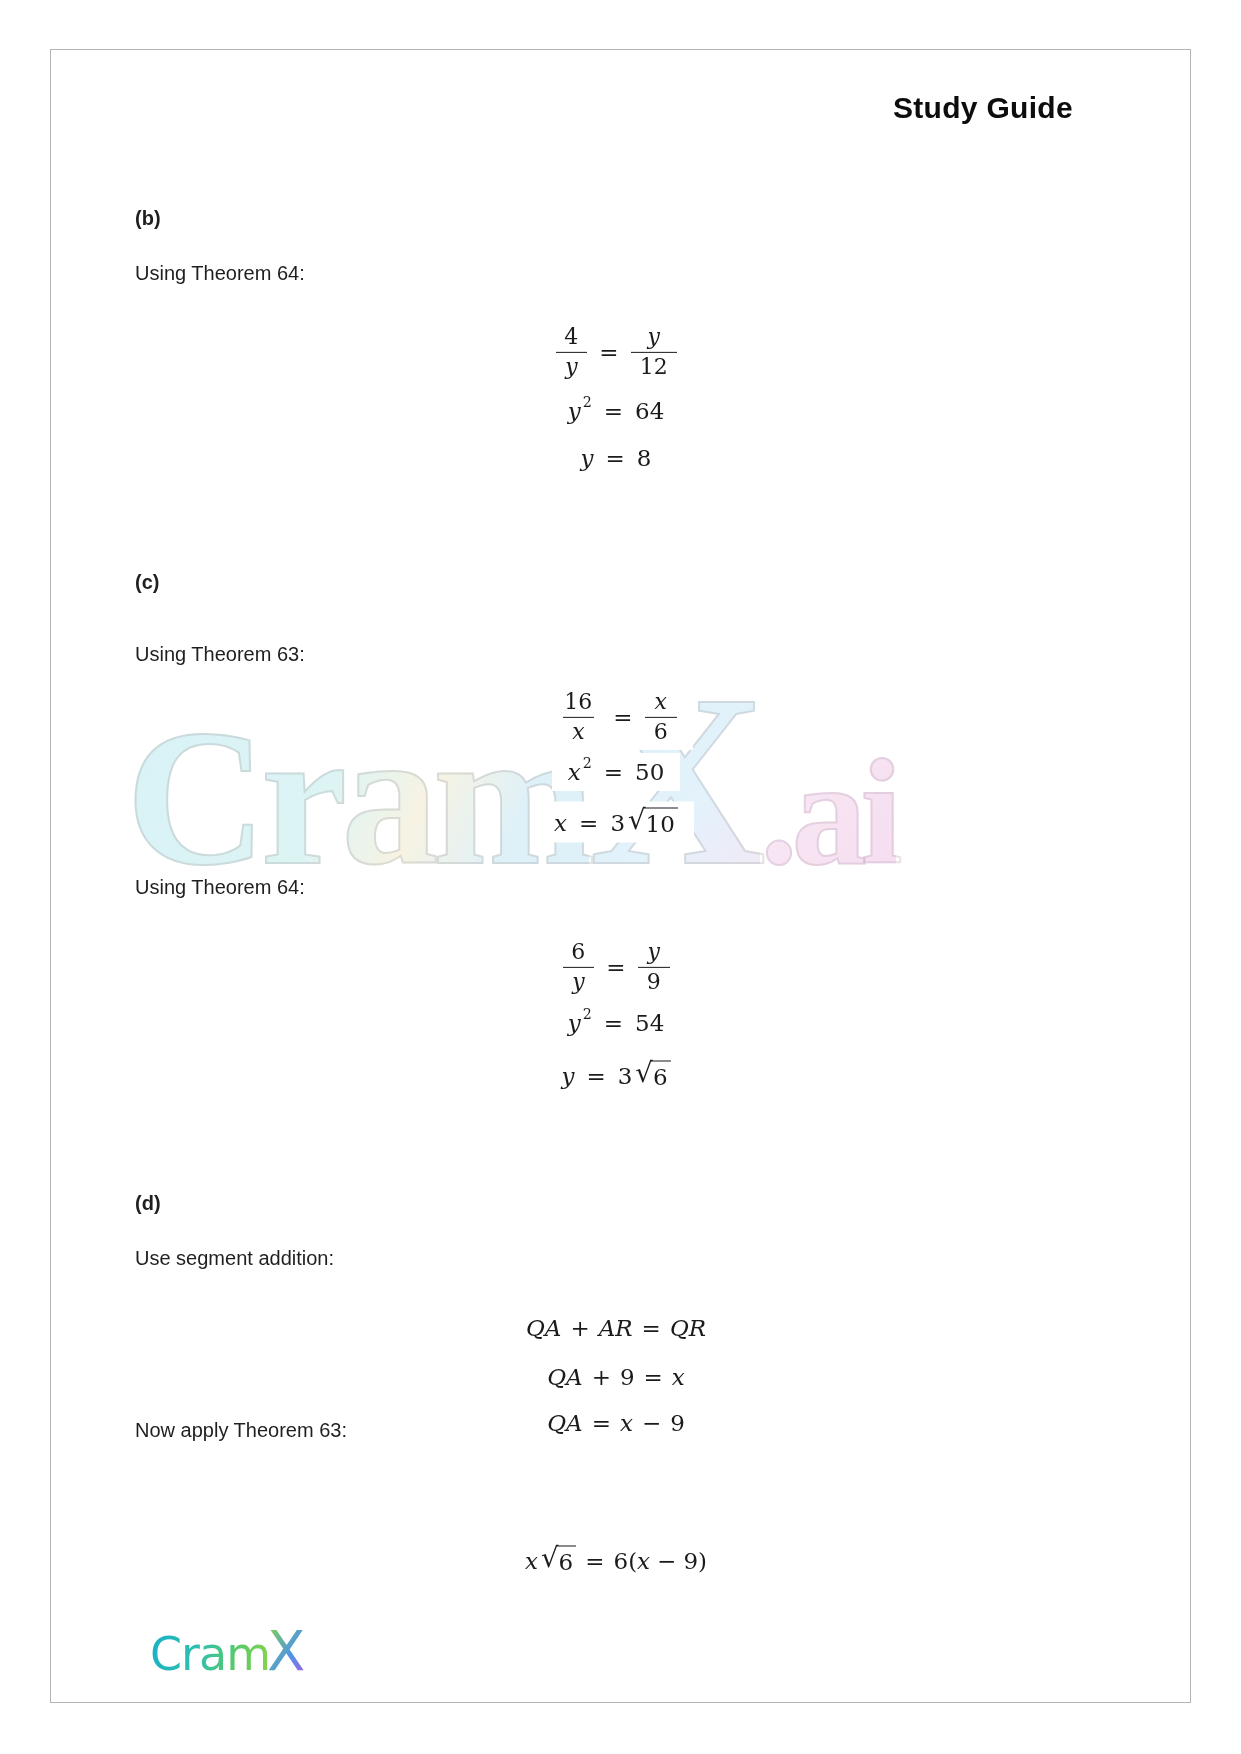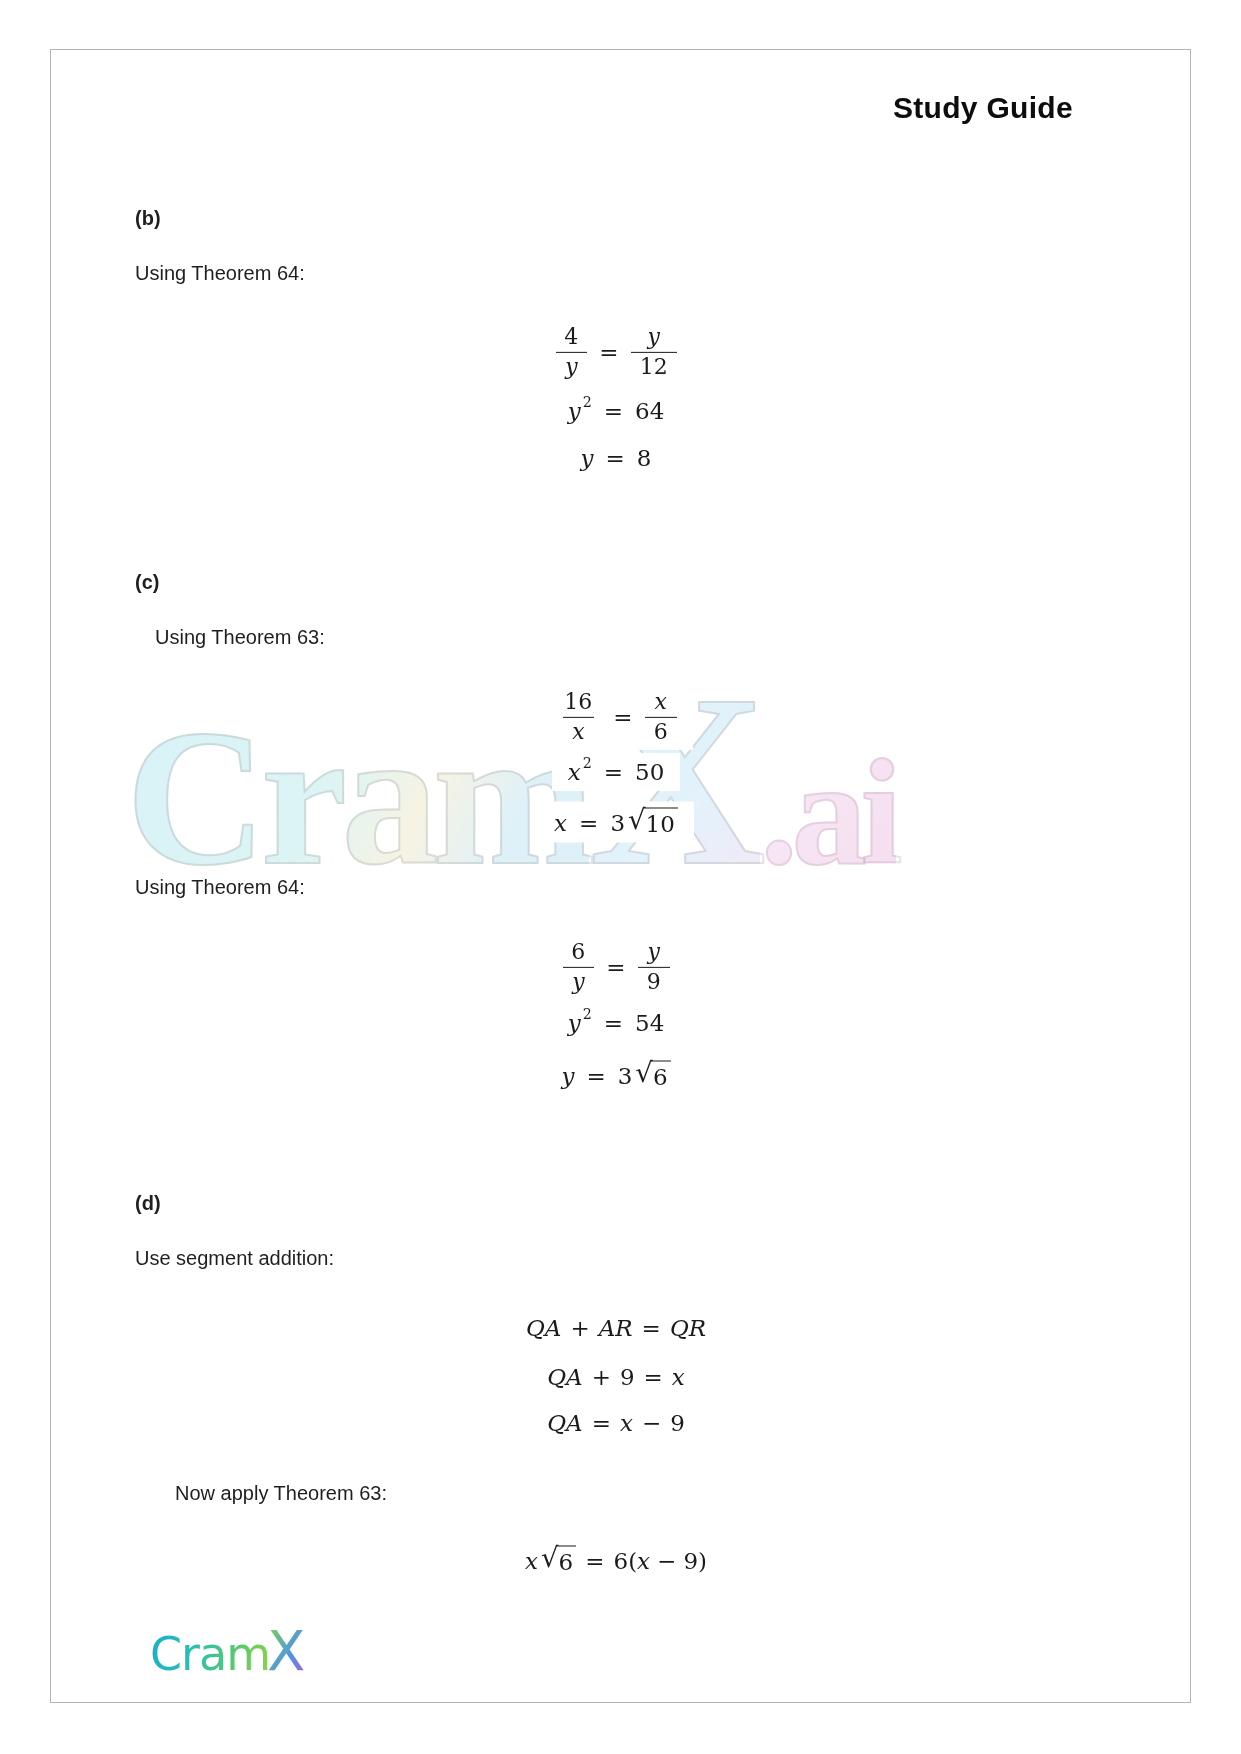--- a/index.html
+++ b/index.html
@@ -130,21 +130,21 @@
 
   <div class="eqrow" style="top:458px;">
     <span class="mrow">
       <span class="var">y</span>
       <span class="op">=</span>
       <span class="num">8</span>
     </span>
   </div>
 
   <div class="bodytext seclabel" style="top:582px;">(c)</div>
-  <div class="bodytext" style="top:637px;margin-left:20px;">Using Theorem 63:</div>
+  <div class="bodytext" style="top:654px;">Using Theorem 63:</div>
 
   <div class="eqrow" style="top:717px;">
     <span class="mrow">
       <span class="frac">
         <span class="fn num">16</span>
         <span class="fd var">x</span>
       </span>
       <span class="op">=</span>
       <span class="frac">
         <span class="fn var">x</span>
@@ -237,21 +237,21 @@
   <div class="eqrow" style="top:1423px;">
     <span class="mrow">
       <span class="var">QA</span>
       <span class="opt">=</span>
       <span class="var">x</span>
       <span class="opt">−</span>
       <span class="num">9</span>
     </span>
   </div>
 
-  <div class="bodytext" style="top:1493px;margin-left:40px;">Now apply Theorem 63:</div>
+  <div class="bodytext" style="top:1430px;">Now apply Theorem 63:</div>
 
   <div class="eqrow" style="top:1560px;">
     <span class="mrow">
       <span class="var">x</span>
       <span class="sqrt">
         <span class="sqrt-sign">√</span>
         <span class="sqrt-rad">6</span>
       </span>
       <span class="opt">=</span>
       <span class="num">6(</span>

